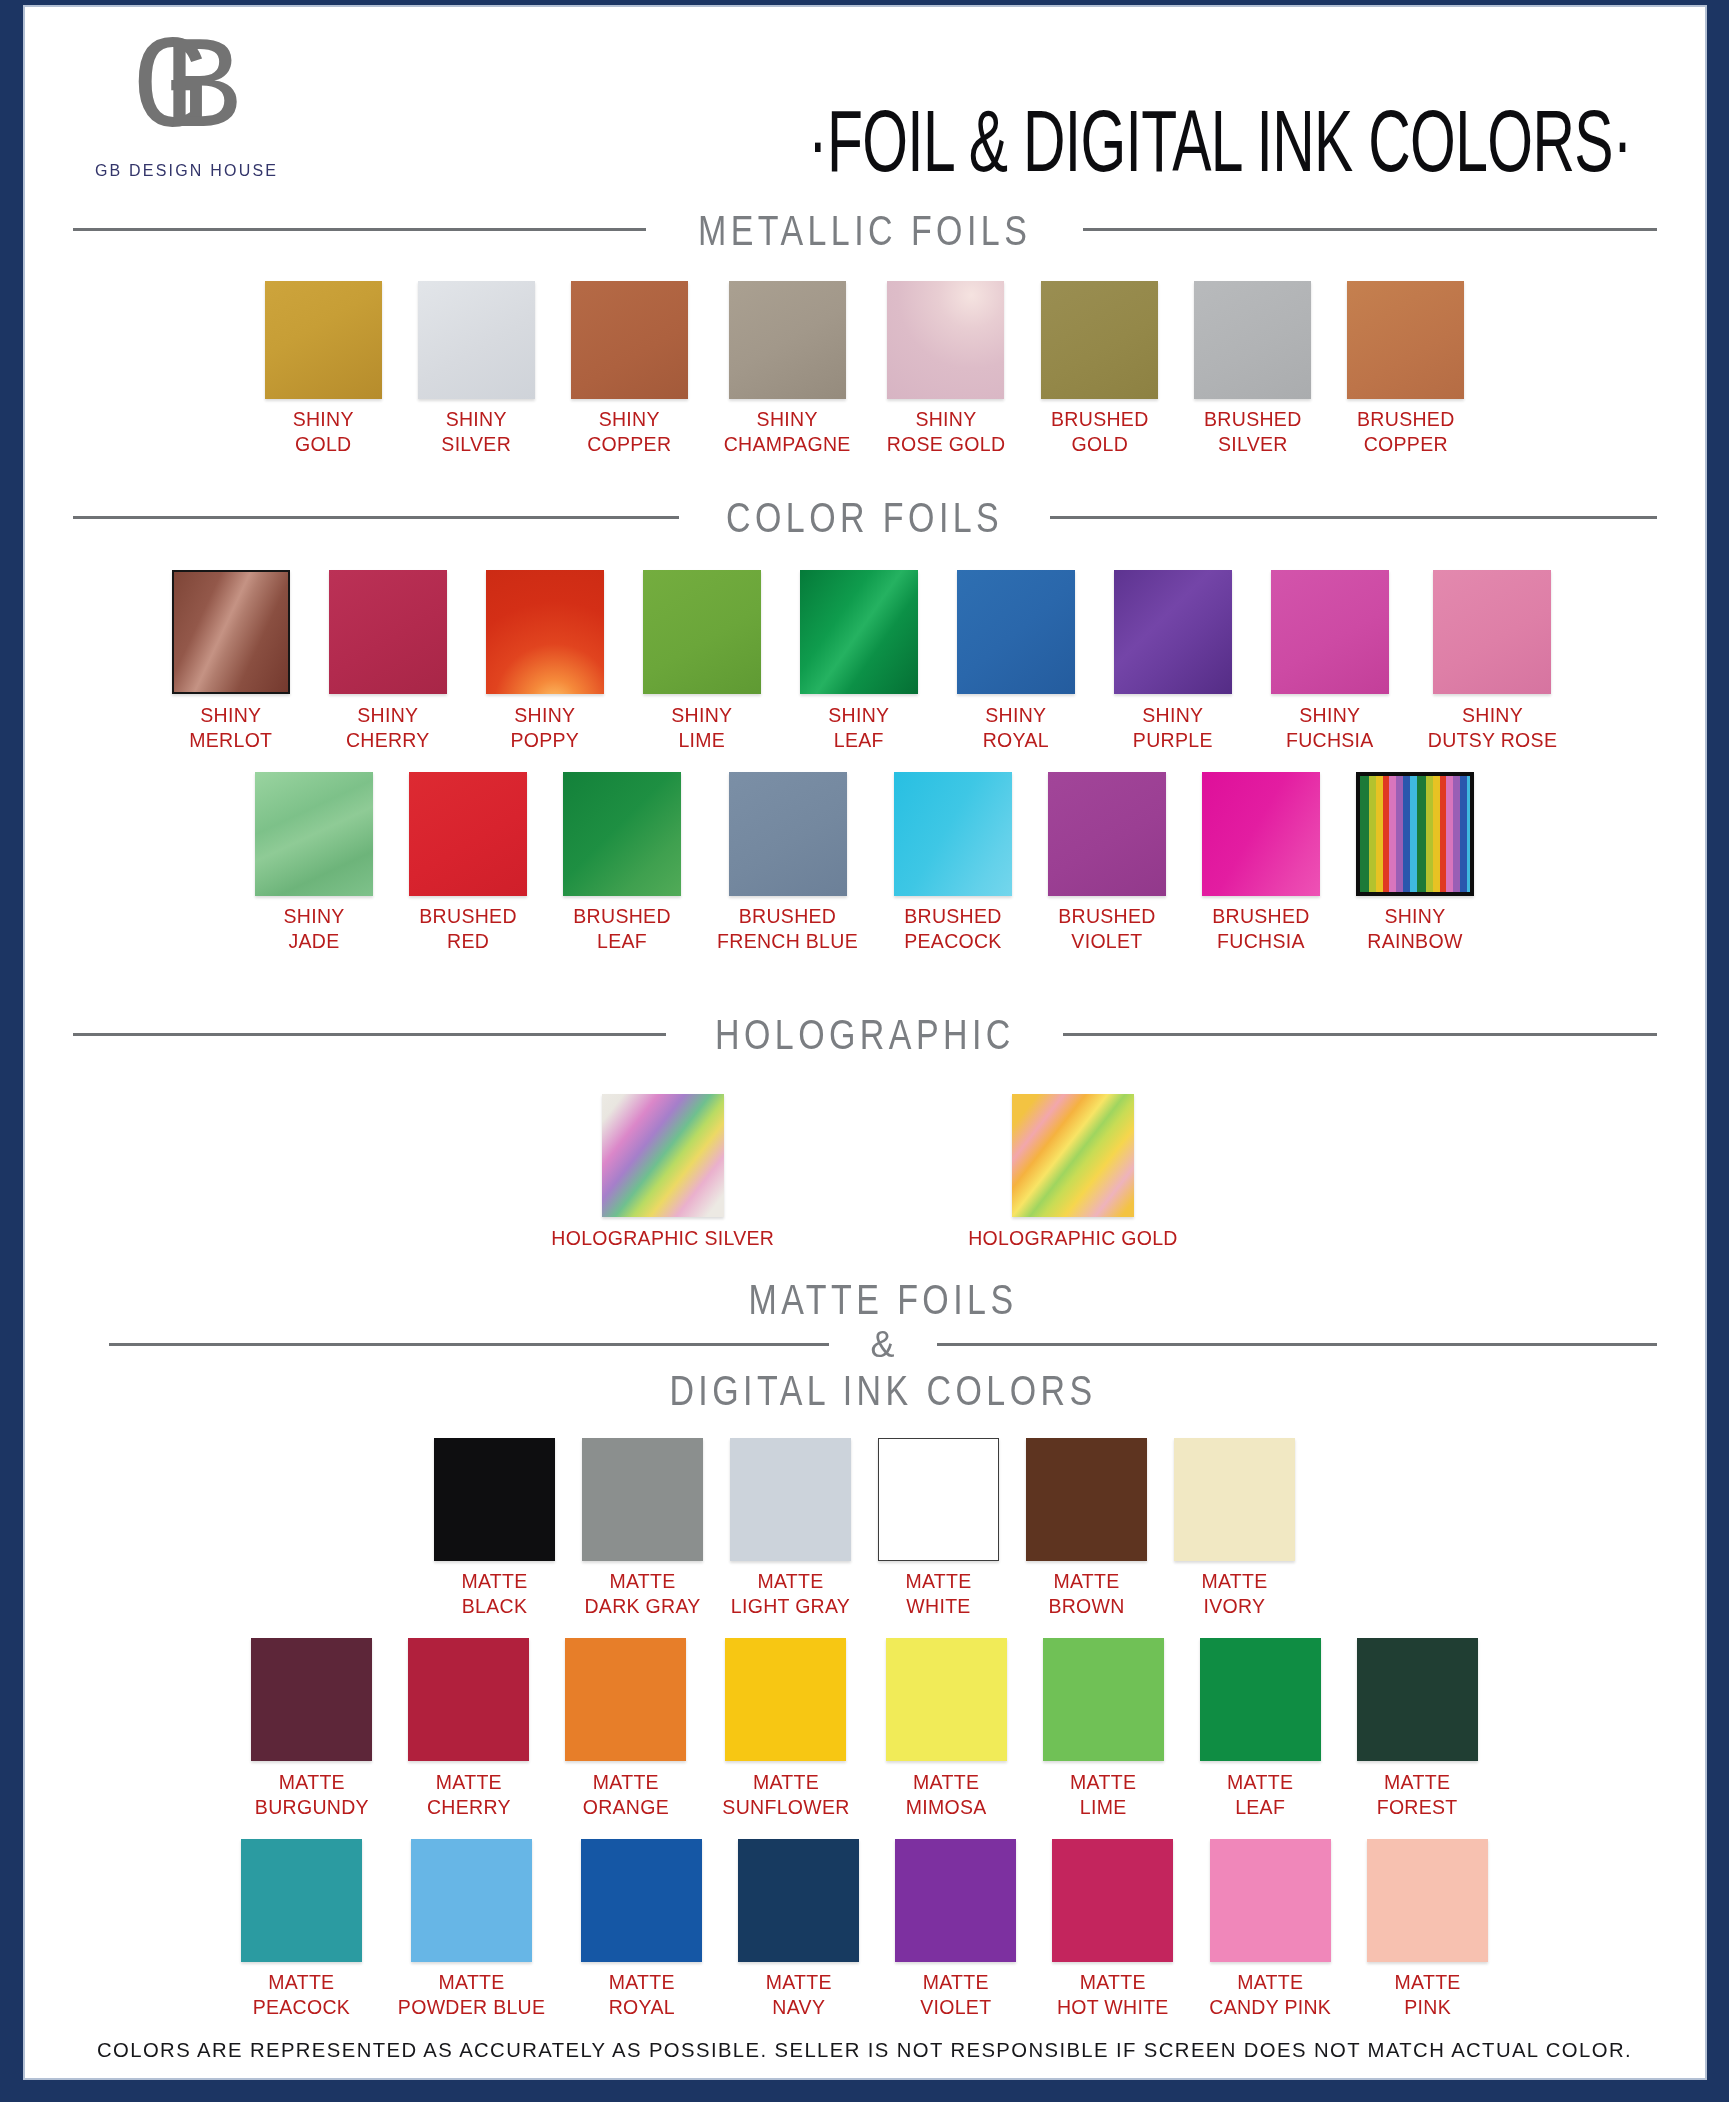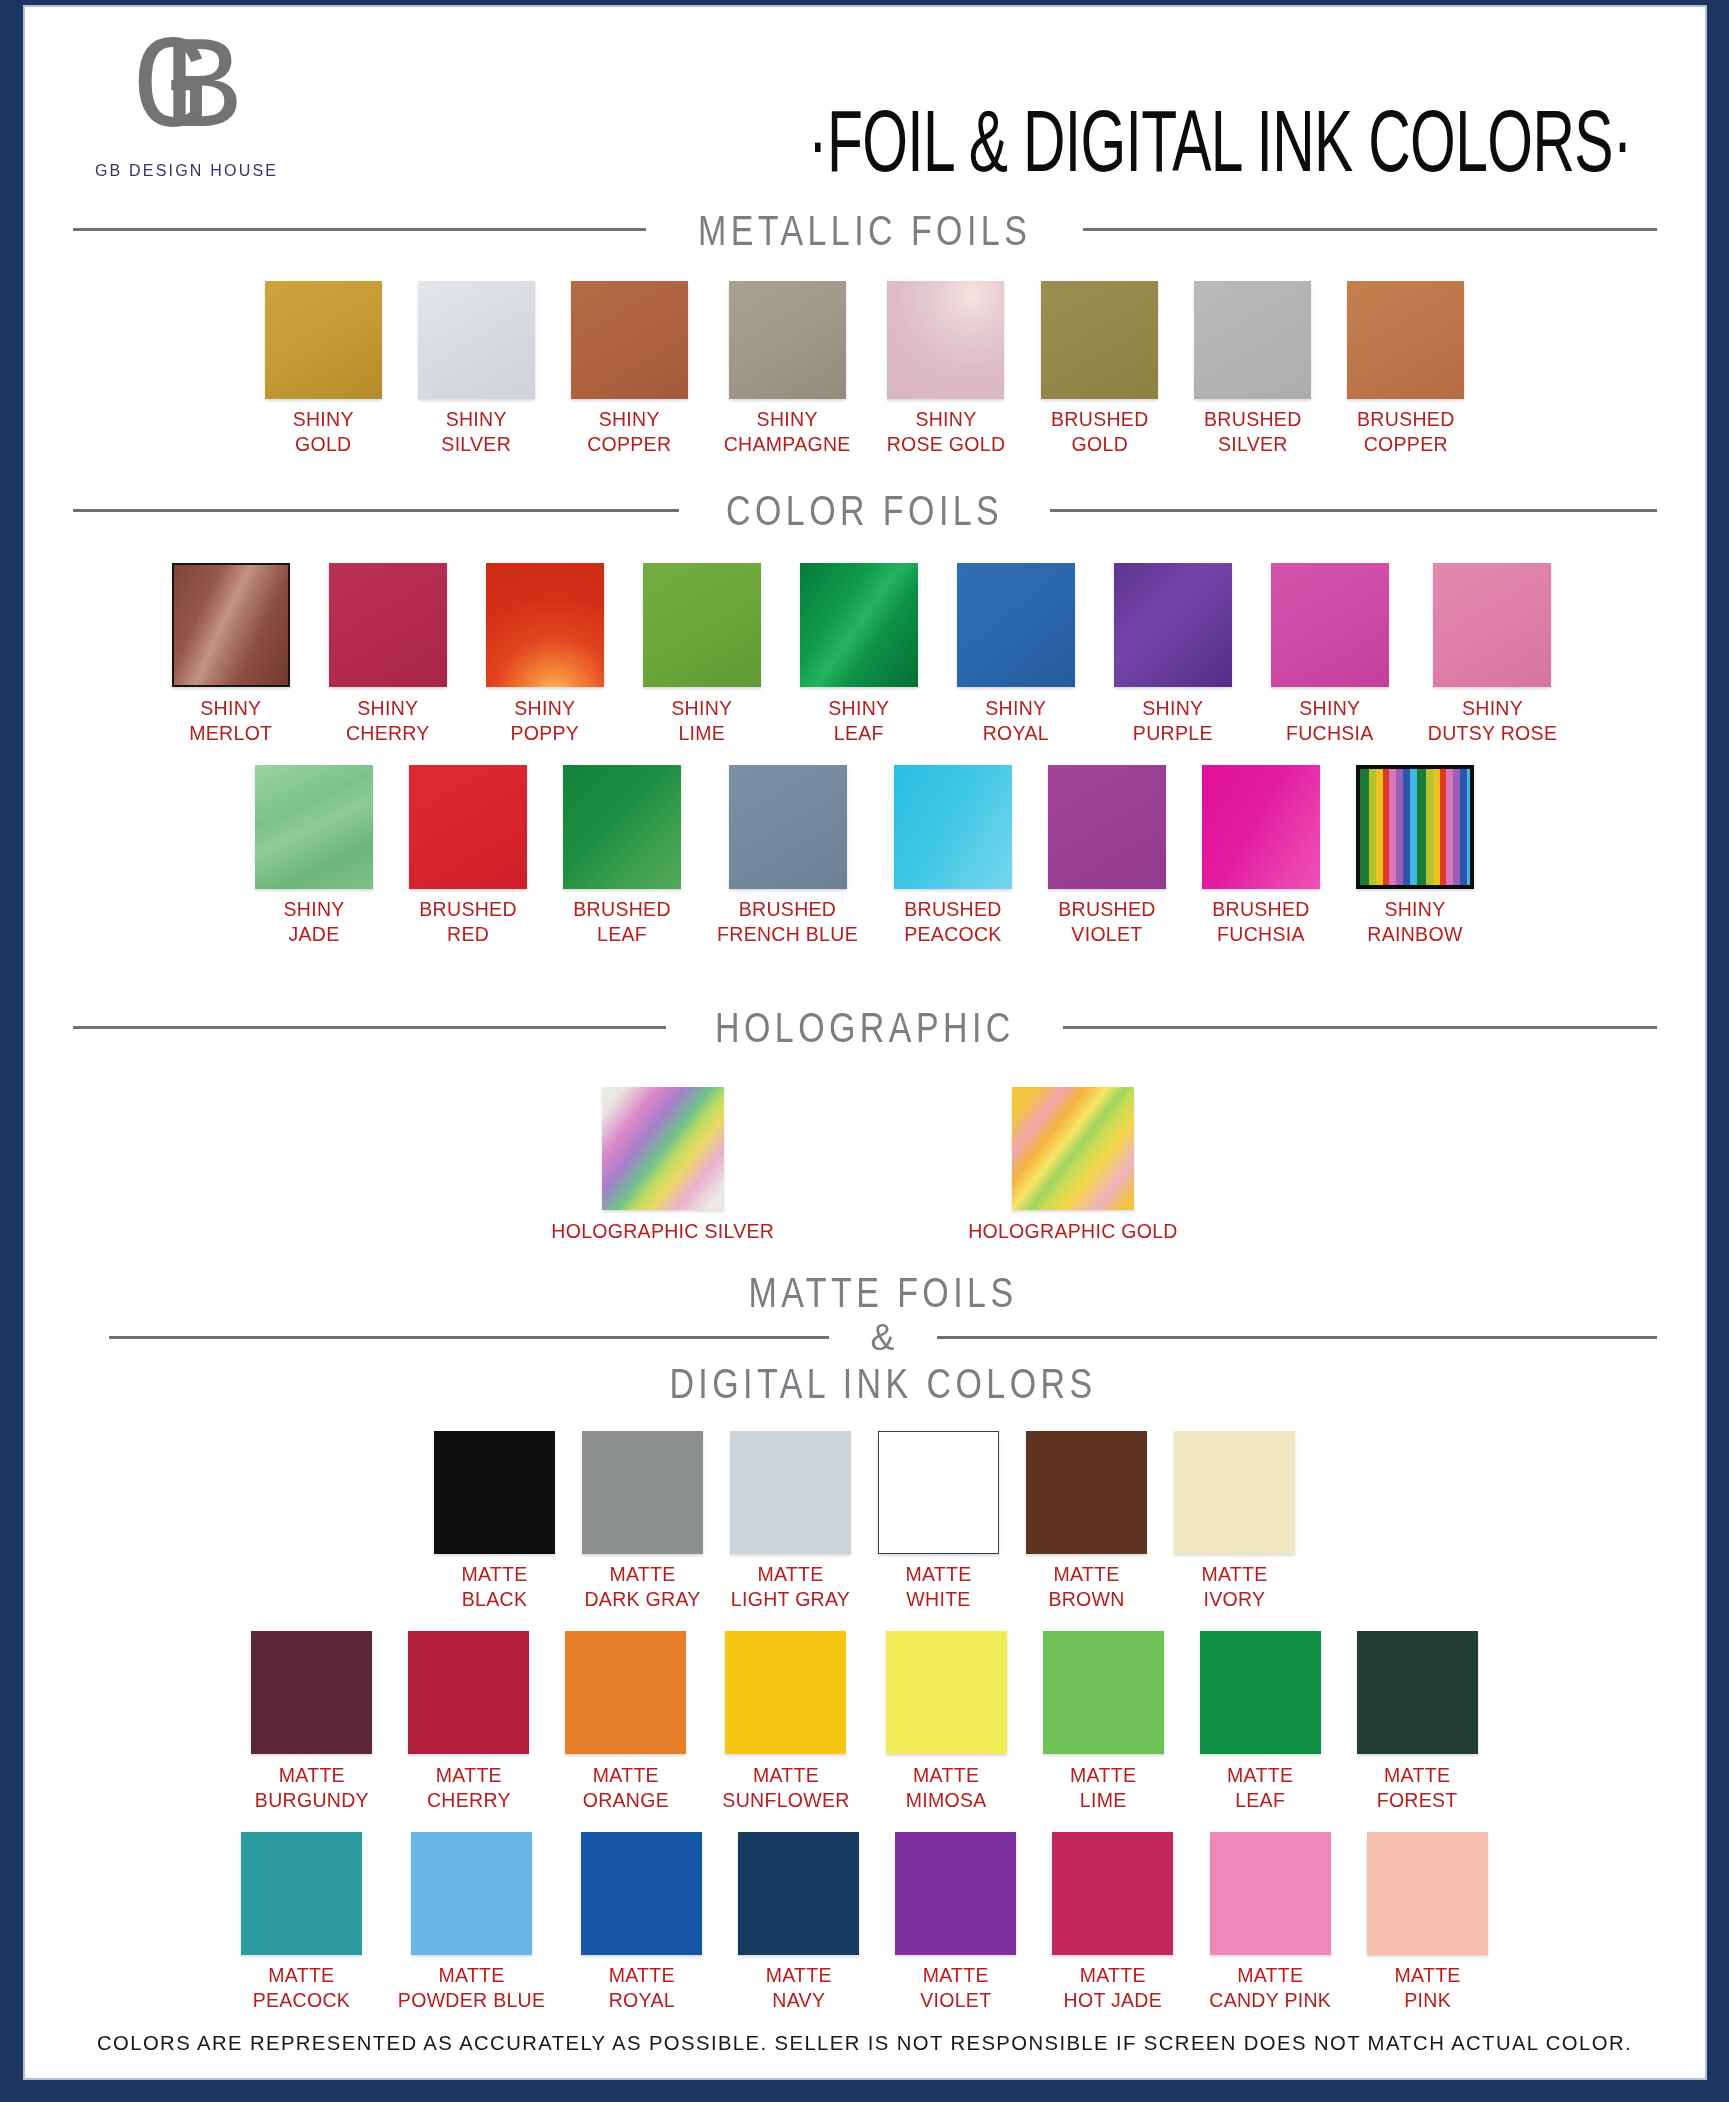--- a/index.html
+++ b/index.html
@@ -50,21 +50,21 @@
   .sec-color .swatch{width:118px;height:124px;}
   .sec-holographic .swatch{width:122px;height:123px;}
   .sec-matte .swatch{width:121px;height:123px;}
   .swatch-label{
     margin-top:8.6px;text-align:center;font-size:19.5px;line-height:1.28;
     color:#b91c1c;letter-spacing:0.3px;white-space:nowrap;
   }
   
   .sec-metallic .sec-head{margin-top:8.6px;}
   .sec-metallic .swatch-row{margin-top:26px;}
-  .sec-color .sec-head{margin-top:28px;}
+  .sec-color .sec-head{margin-top:35px;}
   .sec-color .swatch-row.r0{margin-top:28px;}
   .sec-color .swatch-row.r1{margin-top:19px;}
   .sec-holographic .sec-head{margin-top:55px;}
   .sec-holographic .swatch-row{margin-top:35px;}
   .sec-matte .matte-head{margin-top:24px;padding-left:36px;}
   .sec-matte .swatch-row.r0{margin-top:24px;}
   .sec-matte .swatch-row.r1{margin-top:19px;}
   .sec-matte .swatch-row.r2{margin-top:19px;}
   footer.disclaimer{
     margin-top:19px;text-align:center;font-size:20.3px;letter-spacing:1.4px;color:#17171a;
@@ -445,21 +445,21 @@
               <div class="swatch" style="background: rgb(125, 48, 160);"></div>
               <div class="swatch-label">
                 <div>MATTE</div>
                 <div>VIOLET</div>
               </div>
             </div>
             <div class="cell">
               <div class="swatch" style="background: rgb(195, 37, 93);"></div>
               <div class="swatch-label">
                 <div>MATTE</div>
-                <div>HOT JADE</div>
+                <div>HOT WHITE</div>
               </div>
             </div>
             <div class="cell">
               <div class="swatch" style="background: rgb(240, 135, 186);"></div>
               <div class="swatch-label">
                 <div>MATTE</div>
                 <div>CANDY PINK</div>
               </div>
             </div>
             <div class="cell">

